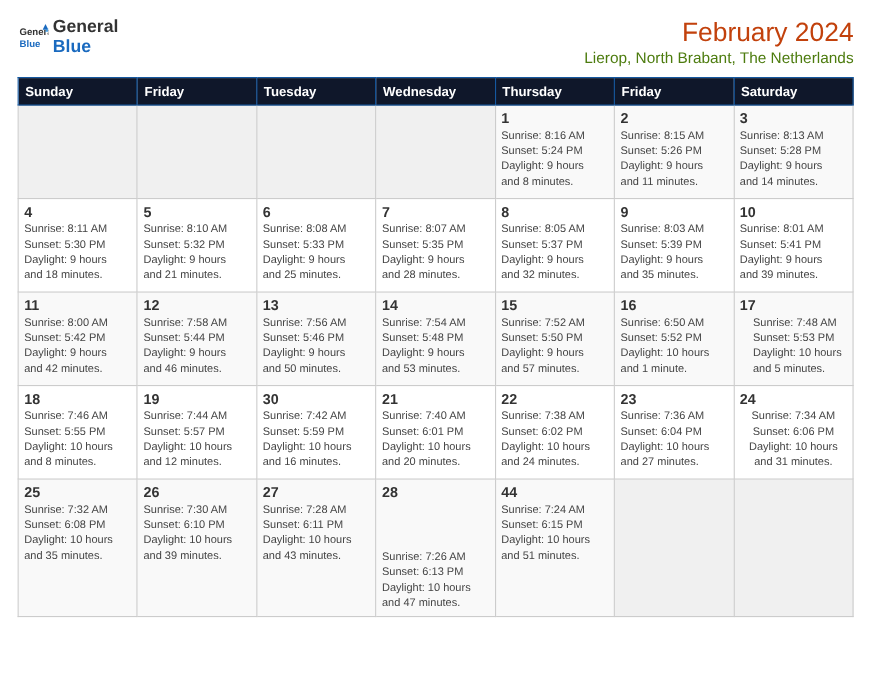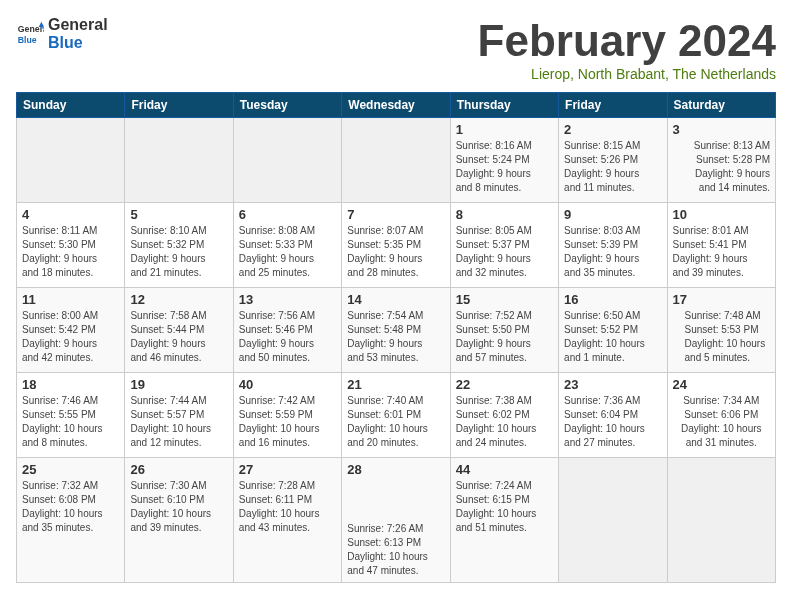--- a/index.html
+++ b/index.html
@@ -22,35 +22,35 @@
       gap: 4px;
     }
     .logo-icon {
       width: 28px;
       height: 28px;
     }
     .title-area {
       text-align: right;
     }
     .month-year {
-      font-size: 44px;
-      font-weight: bold;
-      color: #404040;
+      font-size: 24px;
+      font-weight: normal;
+      color: #c2410c;
     }
     .location {
       font-size: 14px;
       color: #4d7c0f;
     }
     table {
       width: 100%;
       border-collapse: collapse;
       font-size: 11px;
     }
     thead tr th {
-      background: #0c4a6e;
+      background: #0f172a;
       color: #fff;
       padding: 5px 6px;
       text-align: left;
       font-size: 12px;
       font-weight: bold;
       border: 1px solid #1558a0;
     }
     tbody tr td {
       border: 1px solid #ccc;
       vertical-align: top;
@@ -129,21 +129,21 @@
         </td>
         <td>
           <div class="day-number">2</div>
           <div class="day-info" style="white-space: pre-line;">Sunrise: 8:15 AM
 Sunset: 5:26 PM
 Daylight: 9 hours
 and 11 minutes.</div>
         </td>
         <td>
           <div class="day-number">3</div>
-          <div class="day-info" style="white-space: pre-line; text-align: right;">Sunrise: 8:13 AM
+          <div class="day-info" style="white-space: pre-line;">Sunrise: 8:13 AM
 Sunset: 5:28 PM
 Daylight: 9 hours
 and 14 minutes.</div>
         </td>
       </tr>
       <tr>
         <td>
           <div class="day-number">4</div>
           <div class="day-info" style="white-space: pre-line;">Sunrise: 8:11 AM
 Sunset: 5:30 PM
@@ -253,21 +253,21 @@
 and 8 minutes.</div>
         </td>
         <td>
           <div class="day-number">19</div>
           <div class="day-info" style="white-space: pre-line;">Sunrise: 7:44 AM
 Sunset: 5:57 PM
 Daylight: 10 hours
 and 12 minutes.</div>
         </td>
         <td>
-          <div class="day-number">40</div>
+          <div class="day-number">30</div>
           <div class="day-info" style="white-space: pre-line;">Sunrise: 7:42 AM
 Sunset: 5:59 PM
 Daylight: 10 hours
 and 16 minutes.</div>
         </td>
         <td>
           <div class="day-number">21</div>
           <div class="day-info" style="white-space: pre-line;">Sunrise: 7:40 AM
 Sunset: 6:01 PM
 Daylight: 10 hours

